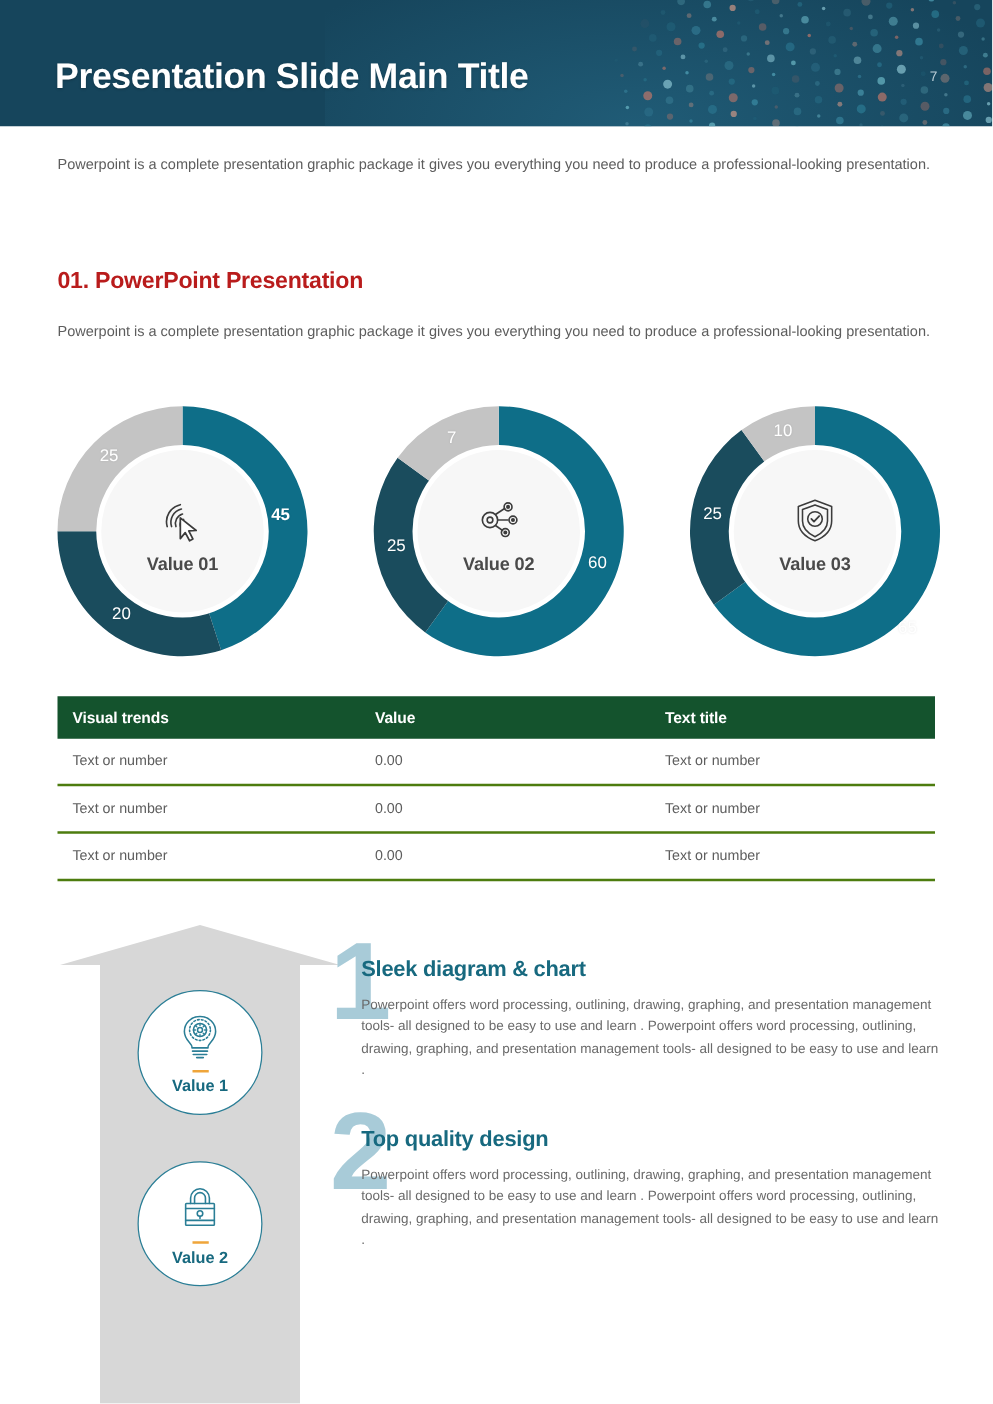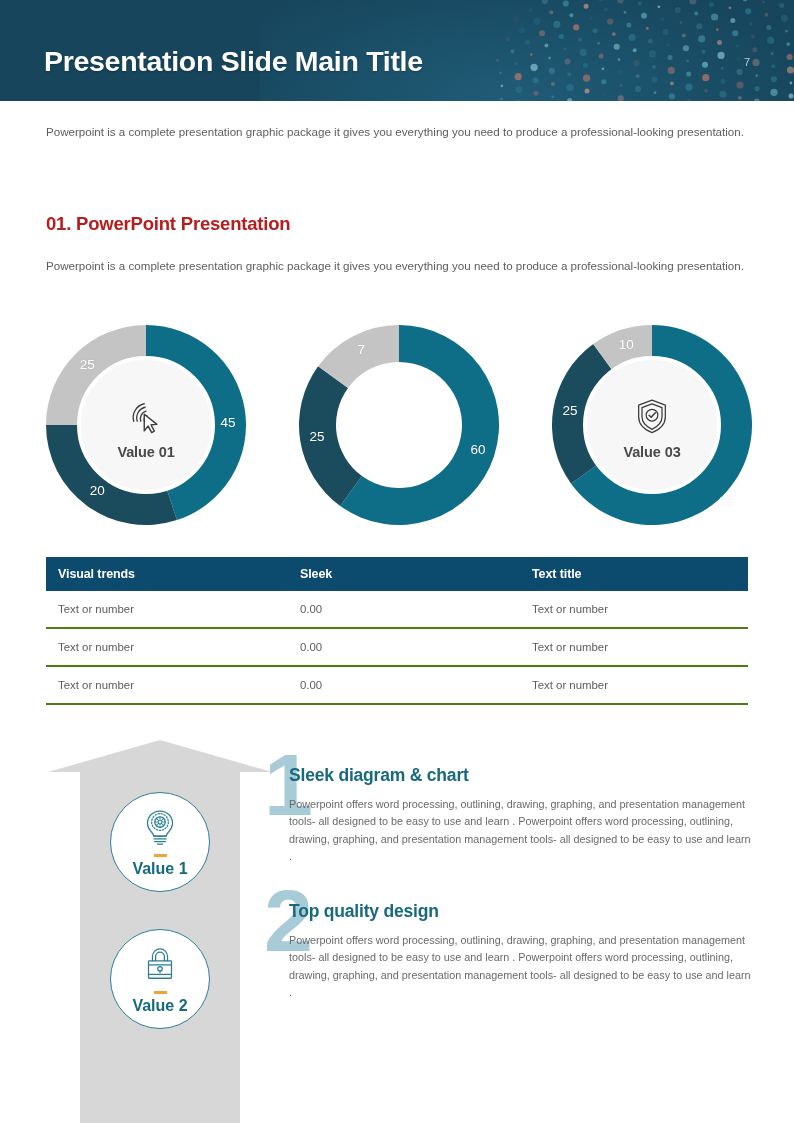--- a/index.html
+++ b/index.html
@@ -159,21 +159,21 @@
     left: 46px;
     top: 557px;
     width: 702px;
   }
   table.data-table {
     width: 702px;
     border-collapse: collapse;
     table-layout: fixed;
   }
   table.data-table thead th {
-    background: #0c4a6e;
+    background: #14532d;
     color: #ffffff;
     font-size: 12.5px;
     font-weight: bold;
     font-stretch: condensed;
     text-align: left;
     padding: 10px 0 10px 12px;
     height: 34px;
     letter-spacing: -0.1px;
   }
   table.data-table thead th:nth-child(1) { width: 242px; }
@@ -220,21 +220,21 @@
     width: 44px; height: 44px;
     display: flex; align-items: center; justify-content: center;
     margin-top: -1px;
   }
   .node-dash {
     width: 13px; height: 2.6px;
     background: #efa53a;
     margin: 5px 0 3px 0;
   }
   .node-label {
-    font-size: 16px;
+    font-size: 13px;
     font-weight: bold;
     color: #17697f;
     font-stretch: condensed;
   }
 
   
   .feature {
     position: absolute;
     left: 264px;
     width: 492px;
@@ -1315,31 +1315,49 @@
           <svg viewBox="0 0 48 48" width="42" height="42" fill="none" stroke="#3c3c3c" stroke-width="1.5" stroke-linecap="round">
             <path d="M10 30 A16 16 0 0 1 22 10"></path>
             <path d="M14 30 A12.5 12.5 0 0 1 23 14"></path>
             <path d="M18 30 A9 9 0 0 1 24 18.5"></path>
             <path d="M22 29.5 A5.5 5.5 0 0 1 25 23.5"></path>
             <path d="M22 22 L22 41 L26.5 35.5 L30.5 43 L33.5 41.3 L29.7 34 L36.5 33.6 Z" fill="#ffffff" stroke="#3c3c3c" stroke-width="1.6" stroke-linejoin="round"></path>
           </svg>
         </div>
         <div class="donut-hub-label">Value 01</div>
       </div>
-    <div class="slice-label" style="left: 175.978px; top: 95px; width: 22px; text-align: center;">45</div>
+    <div class="slice-label" style="left: 175.978px; top: 84px; width: 22px;  font-weight: bold;">45</div>
         <div class="slice-label" style="left: 45.2138px; top: 163.148px; width: 22px; text-align: center;">20</div>
         <div class="slice-label" style="left: 35.3101px; top: 37.3101px; width: 22px; text-align: center;">25</div>
       </div>
 
     <div class="donut-wrap d1">
       <svg class="donut-svg" viewBox="0 0 210 210" xmlns="http://www.w3.org/2000/svg">
           <path d="M 105 5 A 100 100 0 1 1 46.2214747707527 185.90169943749476 L 67.9695291055742 155.96807064562168 A 63 63 0 1 0 105 42 Z" fill="#0e6e88"></path>
           <path d="M 46.2214747707527 185.90169943749476 A 100 100 0 0 1 24.098300562505244 46.2214747707527 L 54.031929354378306 67.9695291055742 A 63 63 0 0 0 67.9695291055742 155.96807064562168 Z" fill="#1a4c5d"></path>
           <path d="M 24.098300562505244 46.2214747707527 A 100 100 0 0 1 104.99999999999999 5 L 104.99999999999999 42 A 63 63 0 0 0 54.031929354378306 67.9695291055742 Z" fill="#c4c4c4"></path>
         </svg>
+      <div class="donut-hub">
+        <div class="donut-hub-icon">
+          <svg viewBox="0 0 48 48" width="42" height="42" fill="none" stroke="#3c3c3c" stroke-width="1.5">
+            <circle cx="16" cy="24" r="7"></circle>
+            <circle cx="16" cy="24" r="2.6"></circle>
+            <line x1="21" y1="19" x2="30" y2="13"></line>
+            <line x1="23" y1="24" x2="33" y2="24"></line>
+            <line x1="21" y1="29" x2="28" y2="34"></line>
+            <circle cx="32.5" cy="12" r="3.6"></circle>
+              <circle cx="32.5" cy="12" r="1.1" fill="#3c3c3c"></circle>
+            <circle cx="37" cy="24" r="3.6"></circle>
+              <circle cx="37" cy="24" r="1.1" fill="#3c3c3c"></circle>
+            <circle cx="30" cy="35.5" r="3.6"></circle>
+              <circle cx="30" cy="35.5" r="1.1" fill="#3c3c3c"></circle>
+          </svg>
+        </div>
+        <div class="donut-hub-label">Value 02</div>
+      </div>
     <div class="slice-label" style="left: 172.938px; top: 121.648px; width: 22px; text-align: center;">60</div>
         <div class="slice-label" style="left: 12.0219px; top: 108.984px; width: 22px; text-align: center;">25</div>
         <div class="slice-label" style="left: 56.3188px; top: 22.0465px; width: 22px; text-align: center;">7</div>
       </div>
 
     <div class="donut-wrap d2">
       <svg class="donut-svg" viewBox="0 0 210 210" xmlns="http://www.w3.org/2000/svg">
           <path d="M 105 5 A 100 100 0 1 1 24.098300562505273 163.77852522924732 L 54.03192935437832 142.03047089442583 A 63 63 0 1 0 105 42 Z" fill="#0e6e88"></path>
           <path d="M 24.098300562505273 163.77852522924732 A 100 100 0 0 1 46.22147477075268 24.098300562505273 L 67.96952910557418 54.03192935437832 A 63 63 0 0 0 54.03192935437832 142.03047089442583 Z" fill="#1a4c5d"></path>
           <path d="M 46.22147477075268 24.098300562505273 A 100 100 0 0 1 104.99999999999999 5 L 104.99999999999999 42 A 63 63 0 0 0 67.96952910557418 54.03192935437832 Z" fill="#c4c4c4"></path>
@@ -1359,21 +1377,21 @@
         <div class="slice-label" style="left: 12.0219px; top: 83.0159px; width: 22px; text-align: center;">25</div>
         <div class="slice-label" style="left: 68.3516px; top: 17.0623px; width: 22px; text-align: center;">10</div>
       </div>
   </div>
 
   <div class="table-wrap">
     <table class="data-table">
       <thead>
         <tr>
           <th>Visual trends</th>
-          <th>Sleek</th>
+          <th>Value</th>
           <th>Text title</th>
         </tr>
       </thead>
       <tbody>
         <tr>
           <td>Text or number</td>
           <td>0.00</td>
           <td>Text or number</td>
         </tr>
         <tr>

